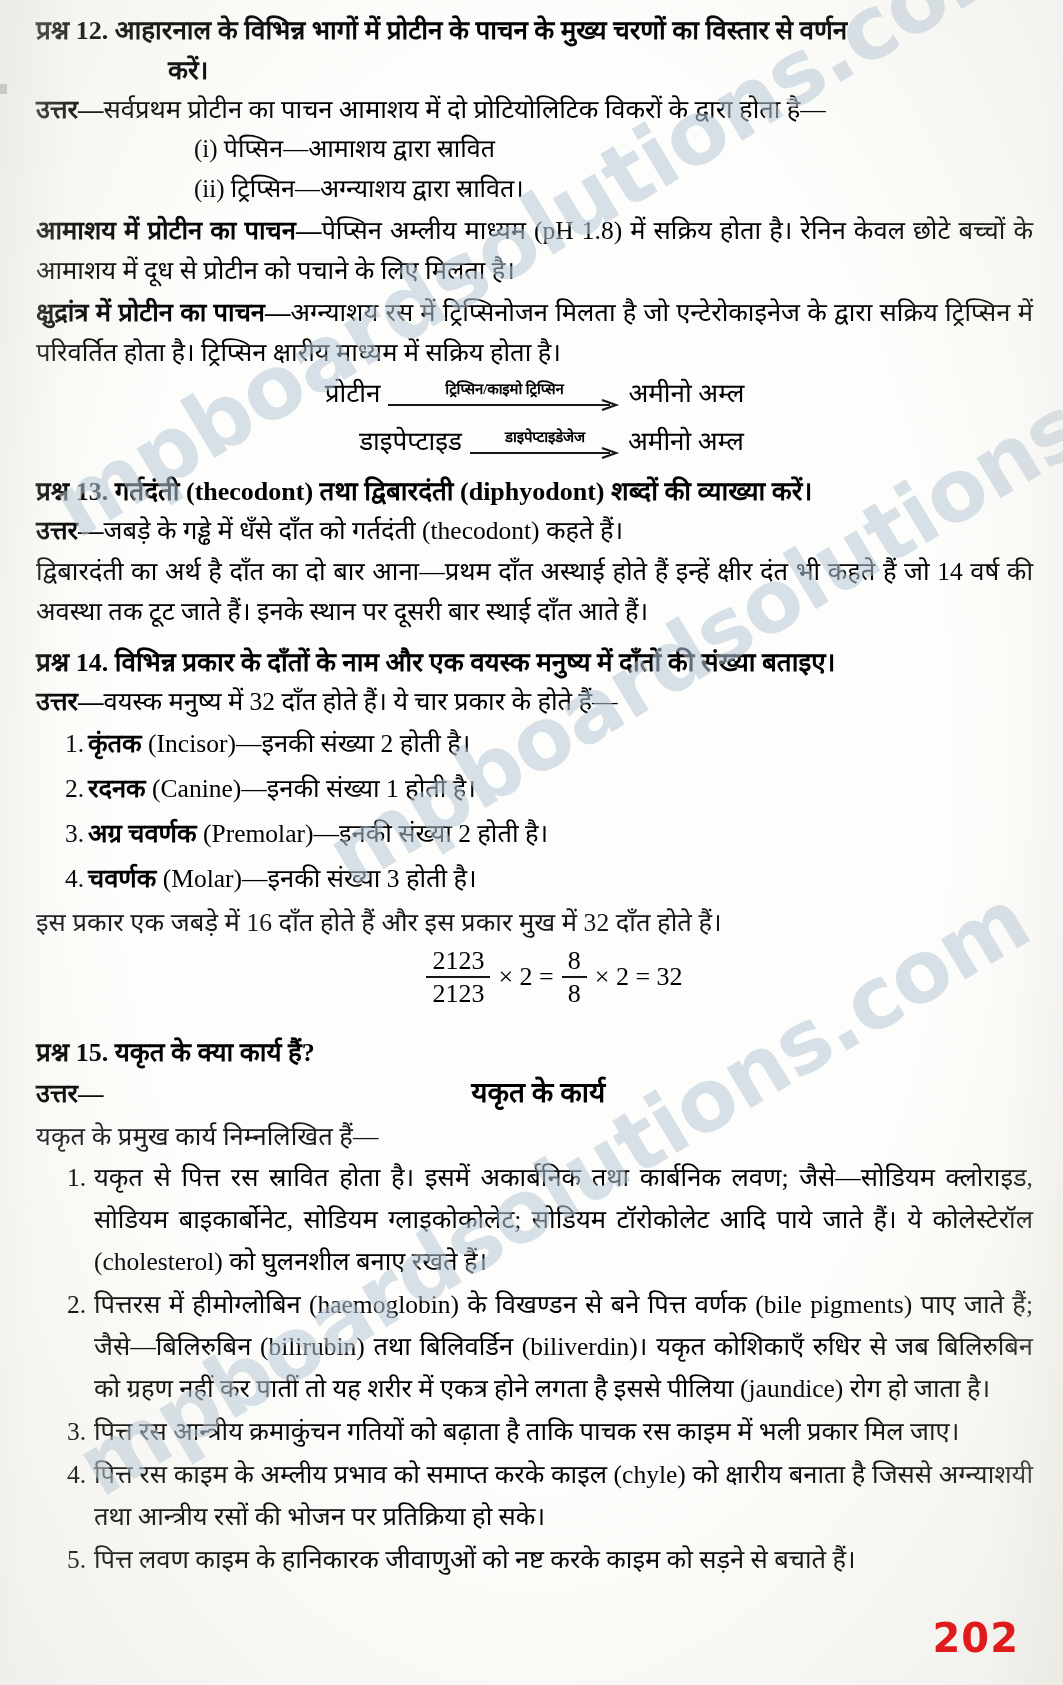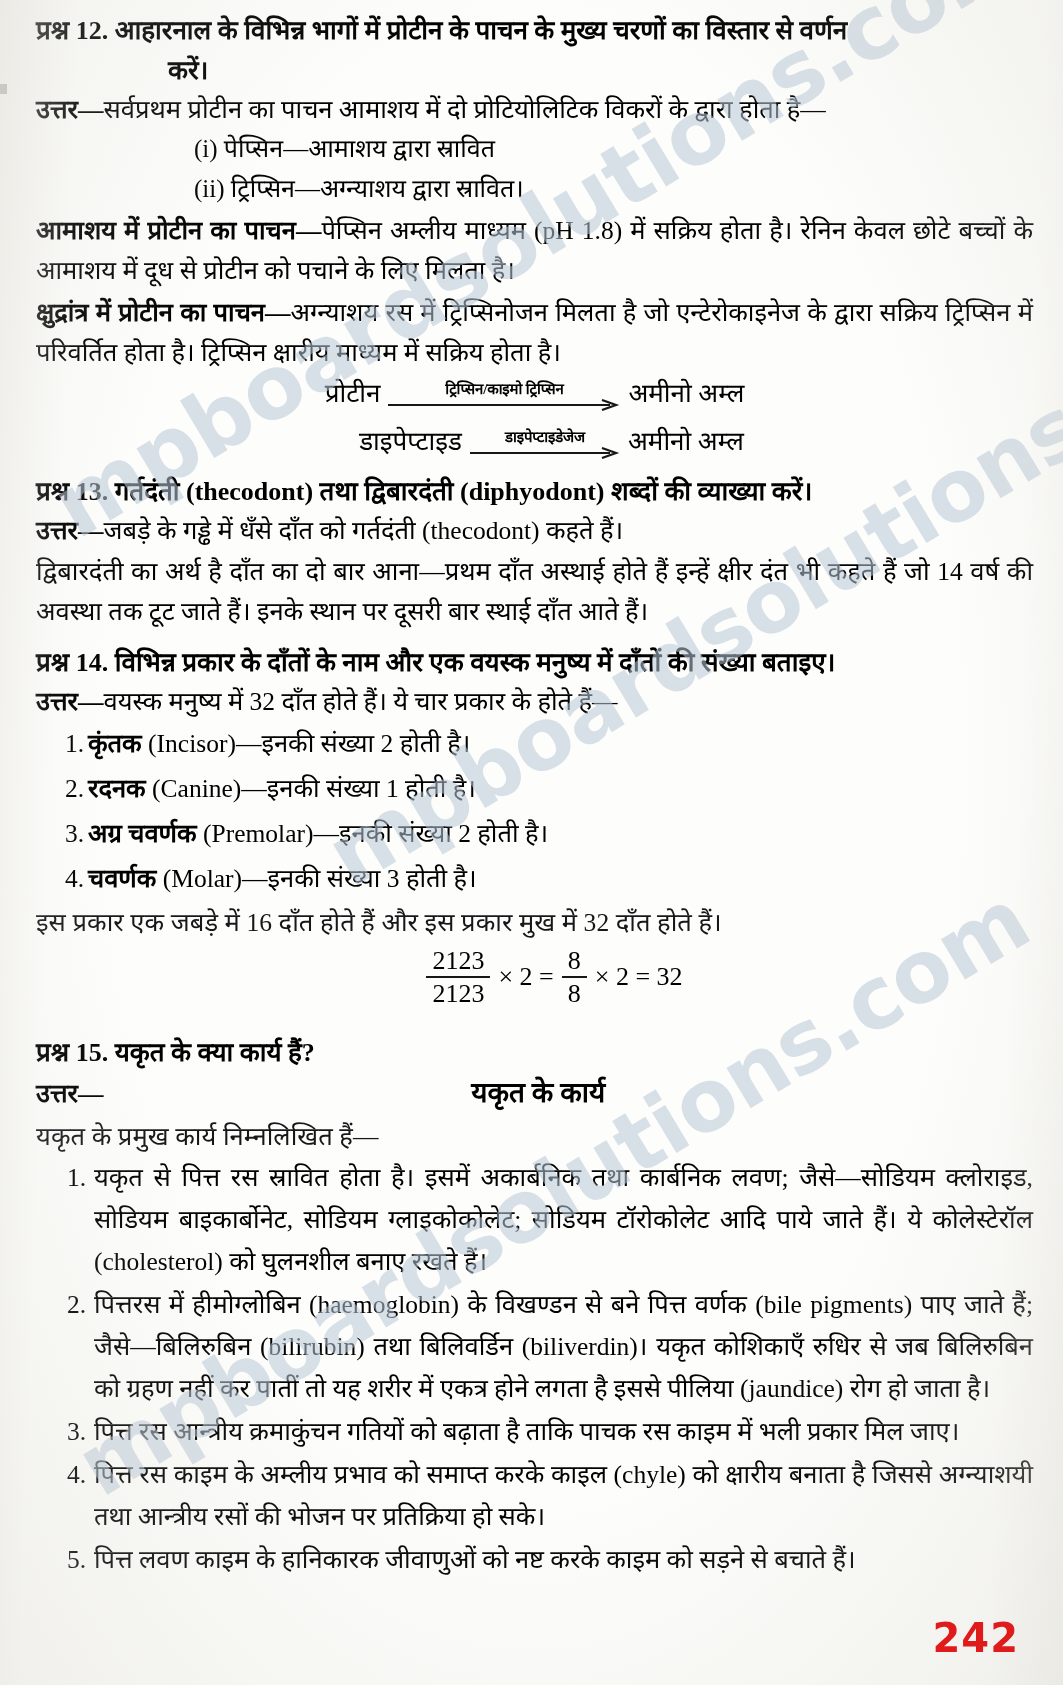--- a/index.html
+++ b/index.html
@@ -356,15 +356,15 @@
       </li>
       <li>
         <span class="li-num">5.</span><span>पित्त लवण काइम के हानिकारक जीवाणुओं को नष्ट करके काइम को सड़ने से बचाते हैं।</span>
       </li>
     </ol>
 
   </div>
 
   <div class="scan-tint"></div>
 
-  <div class="page-number">242</div>
+  <div class="page-number">202</div>
 
 </div>
 
 </body></html>

